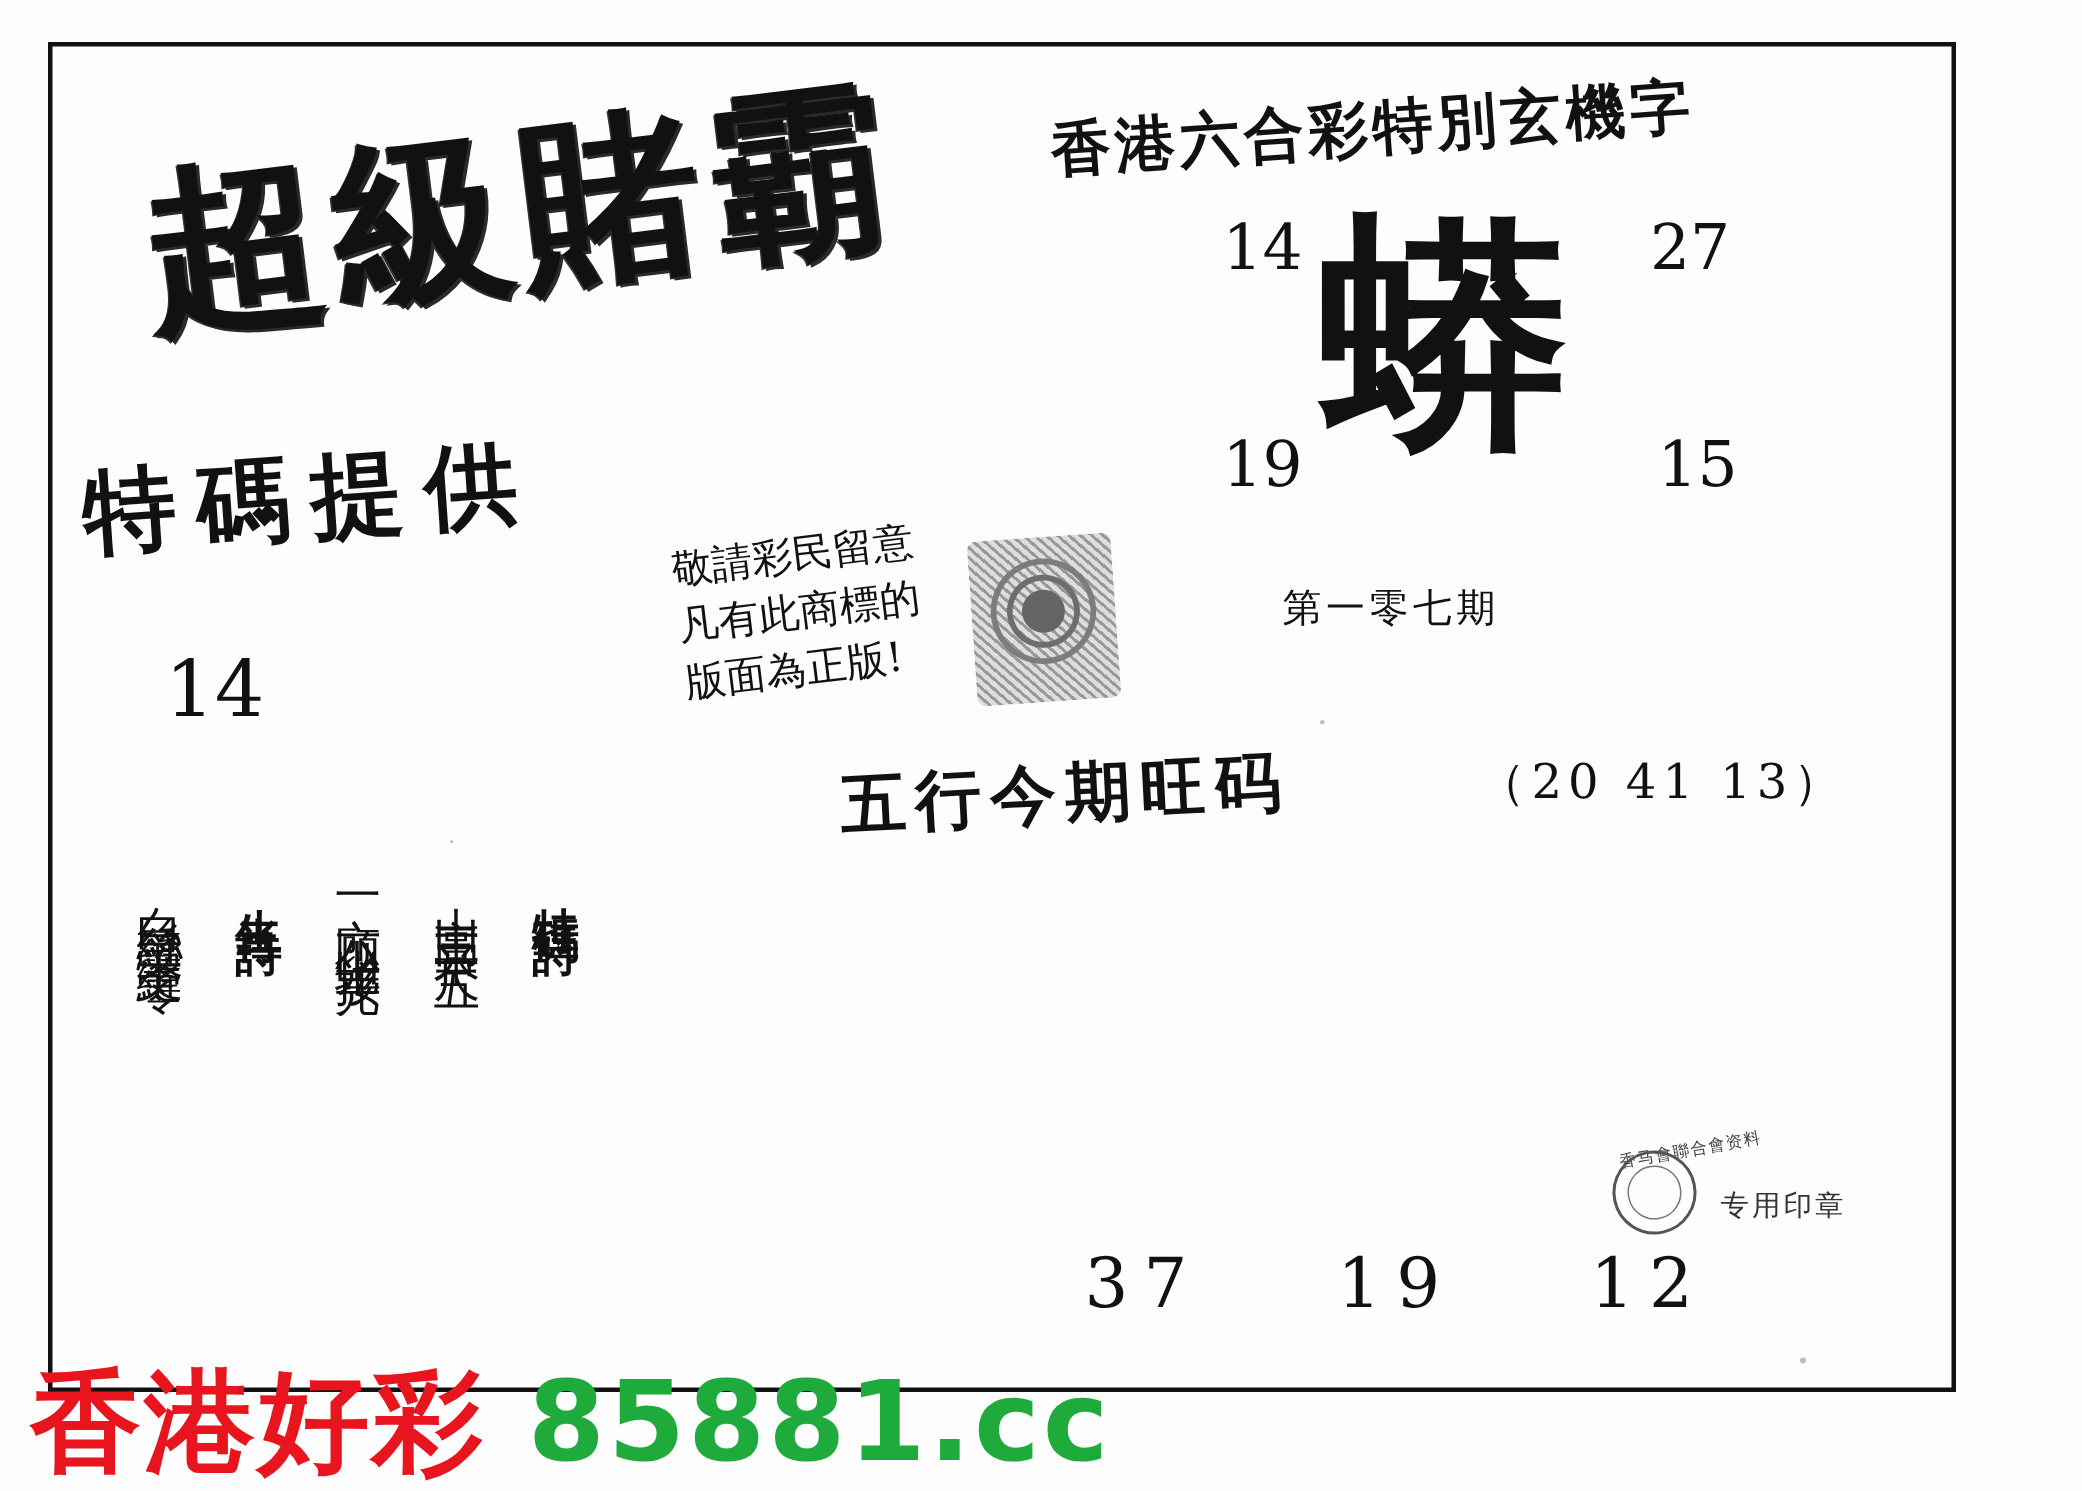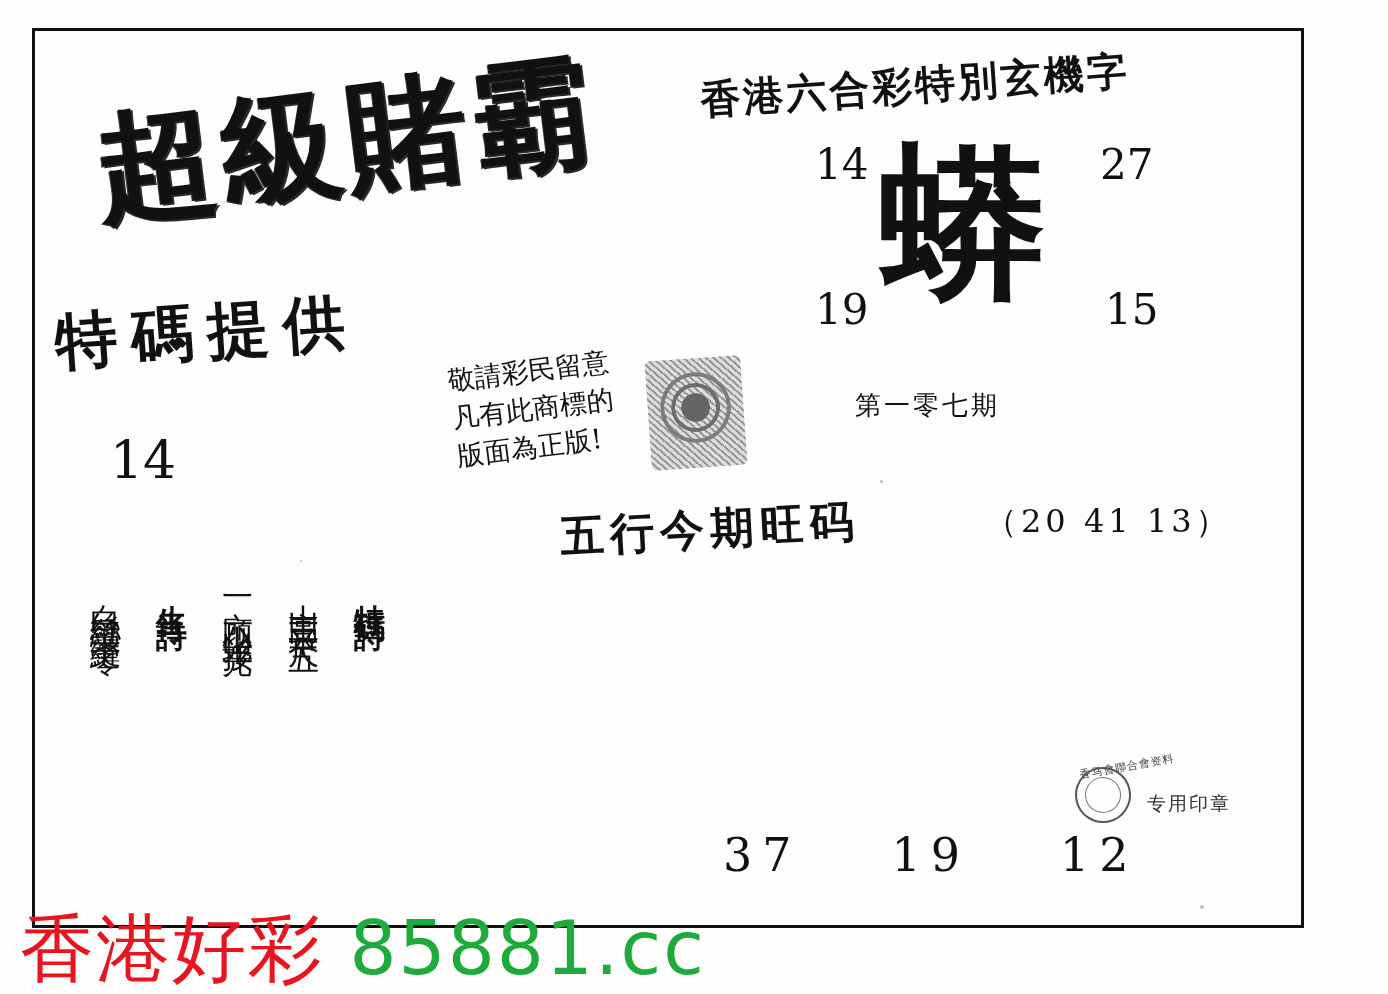--- a/index.html
+++ b/index.html
@@ -197,21 +197,21 @@
   }
   .seal .txt{
     position:absolute;left:72px;top:26px;
     font-size:19px;letter-spacing:2px;color:#333;white-space:nowrap;
   }
   
   .watermark{
     position:absolute;
     left:20px;bottom:4px;
     font-family:"DejaVu Sans", sans-serif;
-    font-weight:normal;
+    font-weight:bold;
     font-size:74px;
     letter-spacing:2px;
     white-space:nowrap;
     line-height:84px;
   }
   .wm-red{color:#e8141e;}
   .wm-green{color:#1faa3c;}
   .speck{position:absolute;background:#bdbdbd;border-radius:50%;}
 </style>
 </head>

